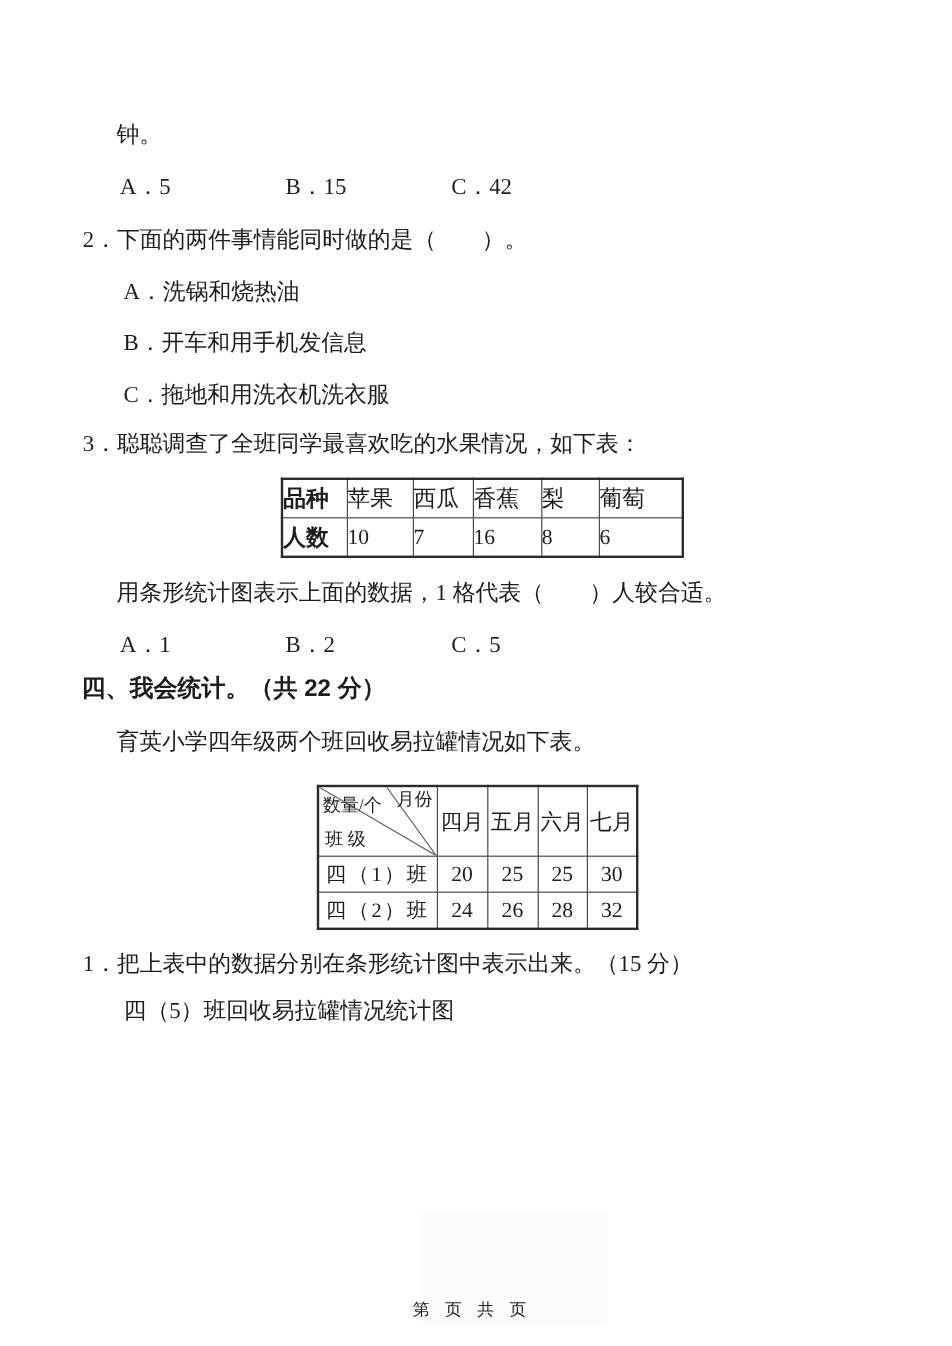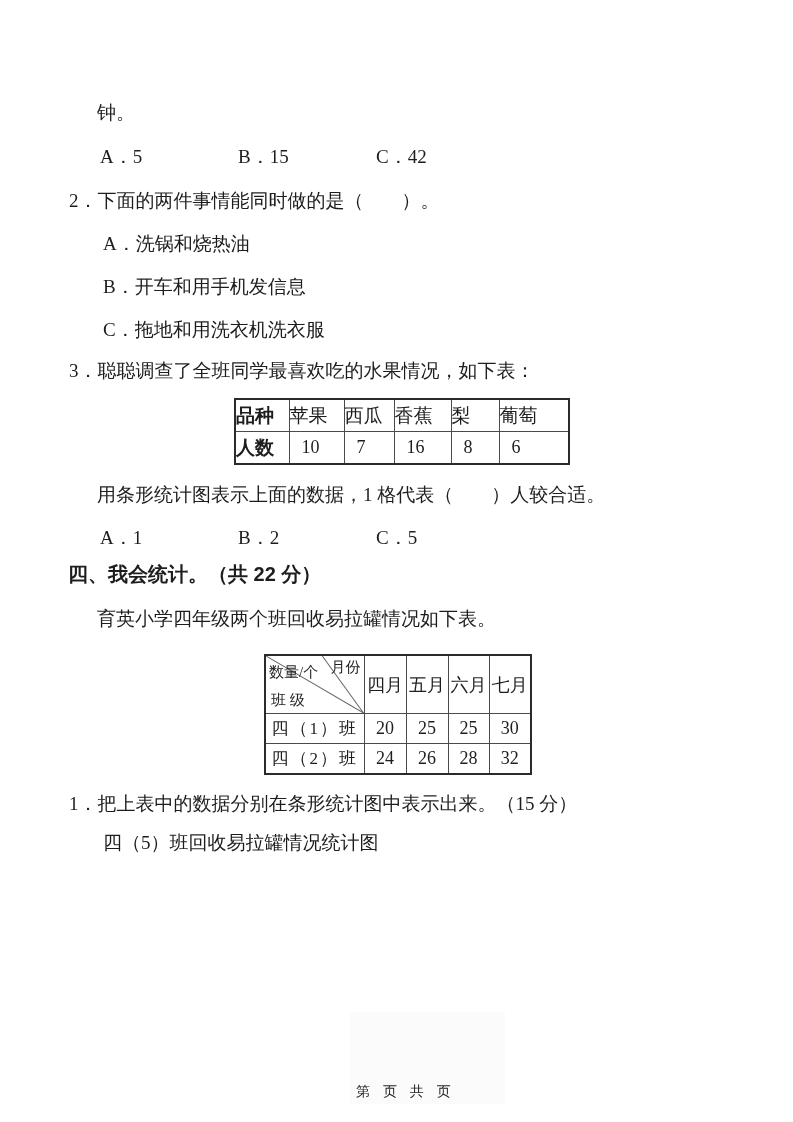--- a/index.html
+++ b/index.html
@@ -11,39 +11,39 @@
   .page{position:absolute;inset:0;}
   .t{position:absolute;white-space:pre;font-size:19px;line-height:24px;color:#1d1d1d;}
   .heiti{font-family:Liberation Sans, sans-serif;font-weight:700;}
   .heading{font-size:20px;}
   
   table{border-collapse:collapse;table-layout:fixed;position:absolute;}
   .tbl1{left:234px;top:398px;width:334px;border:2px solid #2b2b2b;}
   .tbl1 td{border:1px solid #4a4a4a;text-align:left;vertical-align:middle;
            height:31px;font-size:19px;padding:0;}
   .tbl1 td.lbl{font-family:"Liberation Sans","DejaVu Sans",sans-serif;font-weight:700;font-size:19px;}
-  .tbl1 td.num{font-size:18px;padding-left:12px;}
+  .tbl1 td.num{font-size:18px;}
   
   .tbl2{left:264px;top:654px;width:266px;border:2px solid #2b2b2b;}
   .tbl2 td{border:1px solid #4a4a4a;text-align:center;vertical-align:middle;
            padding:0;font-size:18px;}
   .tbl2 tr.hd td{height:57px;}
   .tbl2 tr.dr td{height:29px;}
   .tbl2 td.rowlbl{letter-spacing:2px;font-size:17px;}
   .corner{position:relative;margin-left:24px;}
   .corner svg{position:absolute;inset:0;width:100%;height:100%;}
   .corner .cl{position:absolute;font-size:15px;line-height:16px;white-space:pre;}
   .c-q{left:3px;top:8px;}
   .c-m{right:3px;top:3px;}
   .c-b{left:5px;bottom:5px;}
   
   .faint-box{position:absolute;left:350px;top:1012px;width:155px;height:92px;background:#fbfbfb;}
   .footer{position:absolute;left:344px;top:1083px;font-size:14px;
           font-family:"Liberation Sans","DejaVu Sans",sans-serif;
-          word-spacing:9px;color:#222;white-space:pre;margin-left:12px;}
+          word-spacing:9px;color:#222;white-space:pre;}
 </style>
 </head>
 <body>
 
 <div class="page">
 
   <span class="t" style="left:97px;top:101px">钟。</span>
   <span class="t" style="left:100px;top:145px">A．5</span>
   <span class="t" style="left:238px;top:145px">B．15</span>
   <span class="t" style="left:376px;top:145px">C．42</span>

